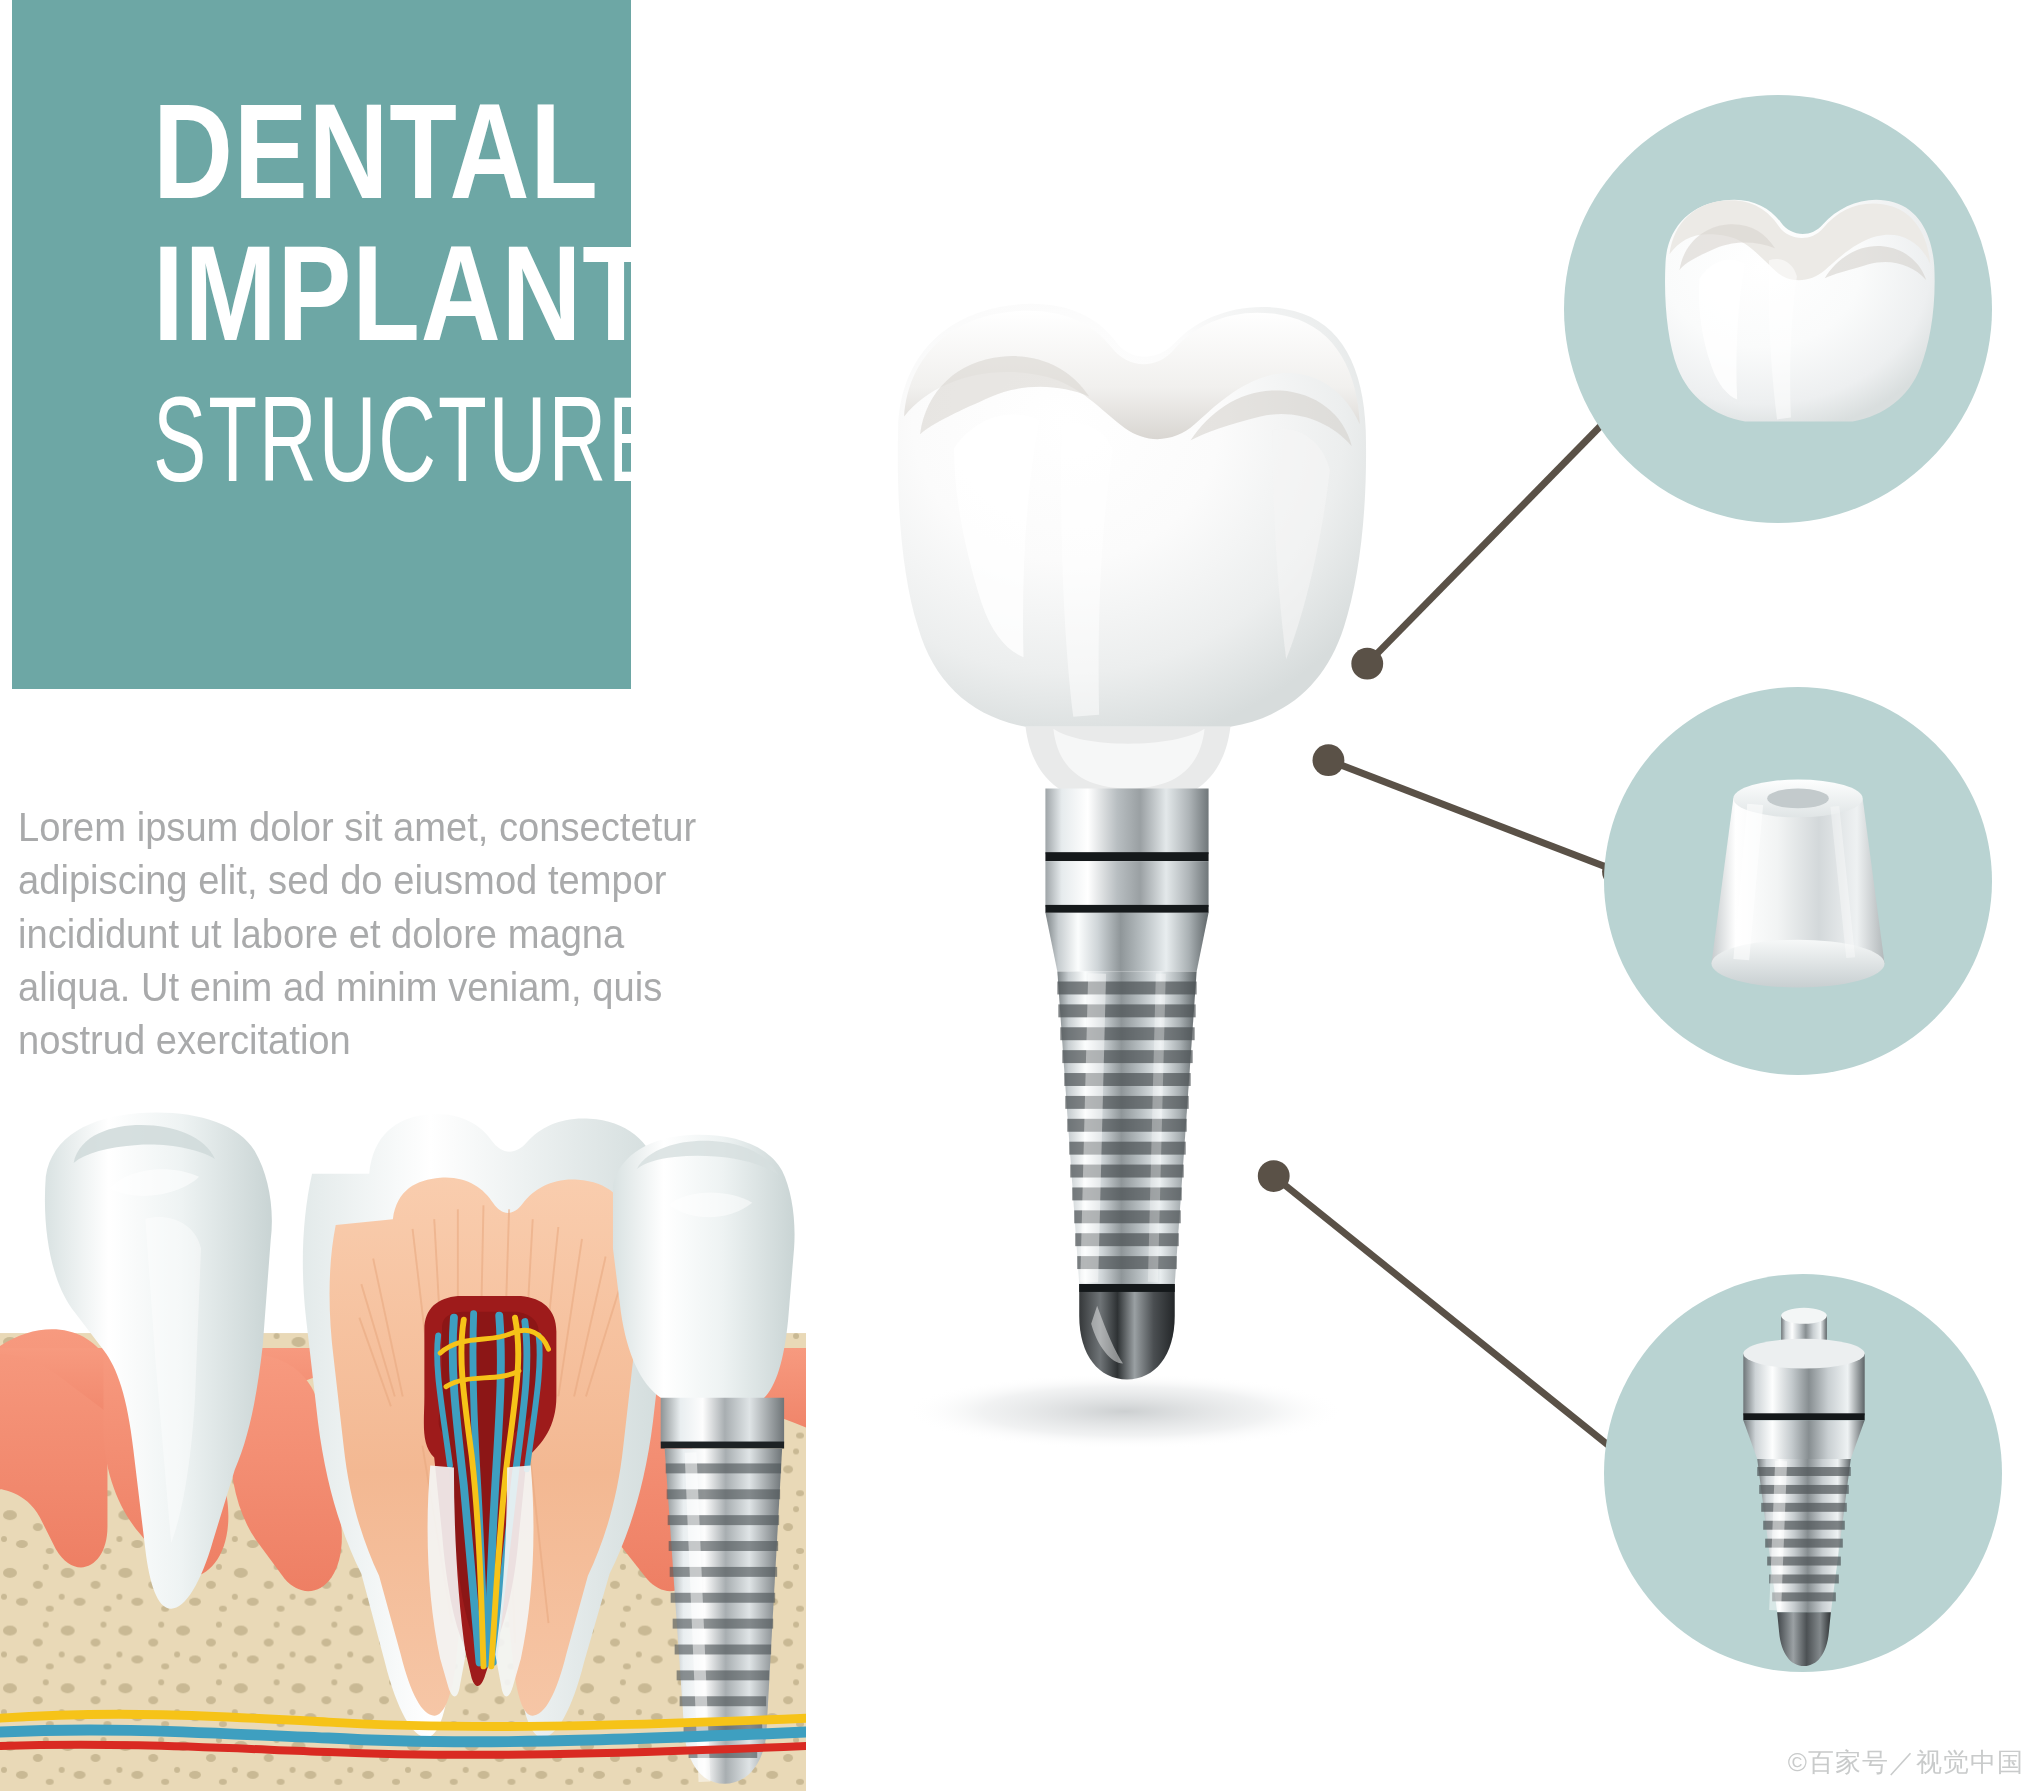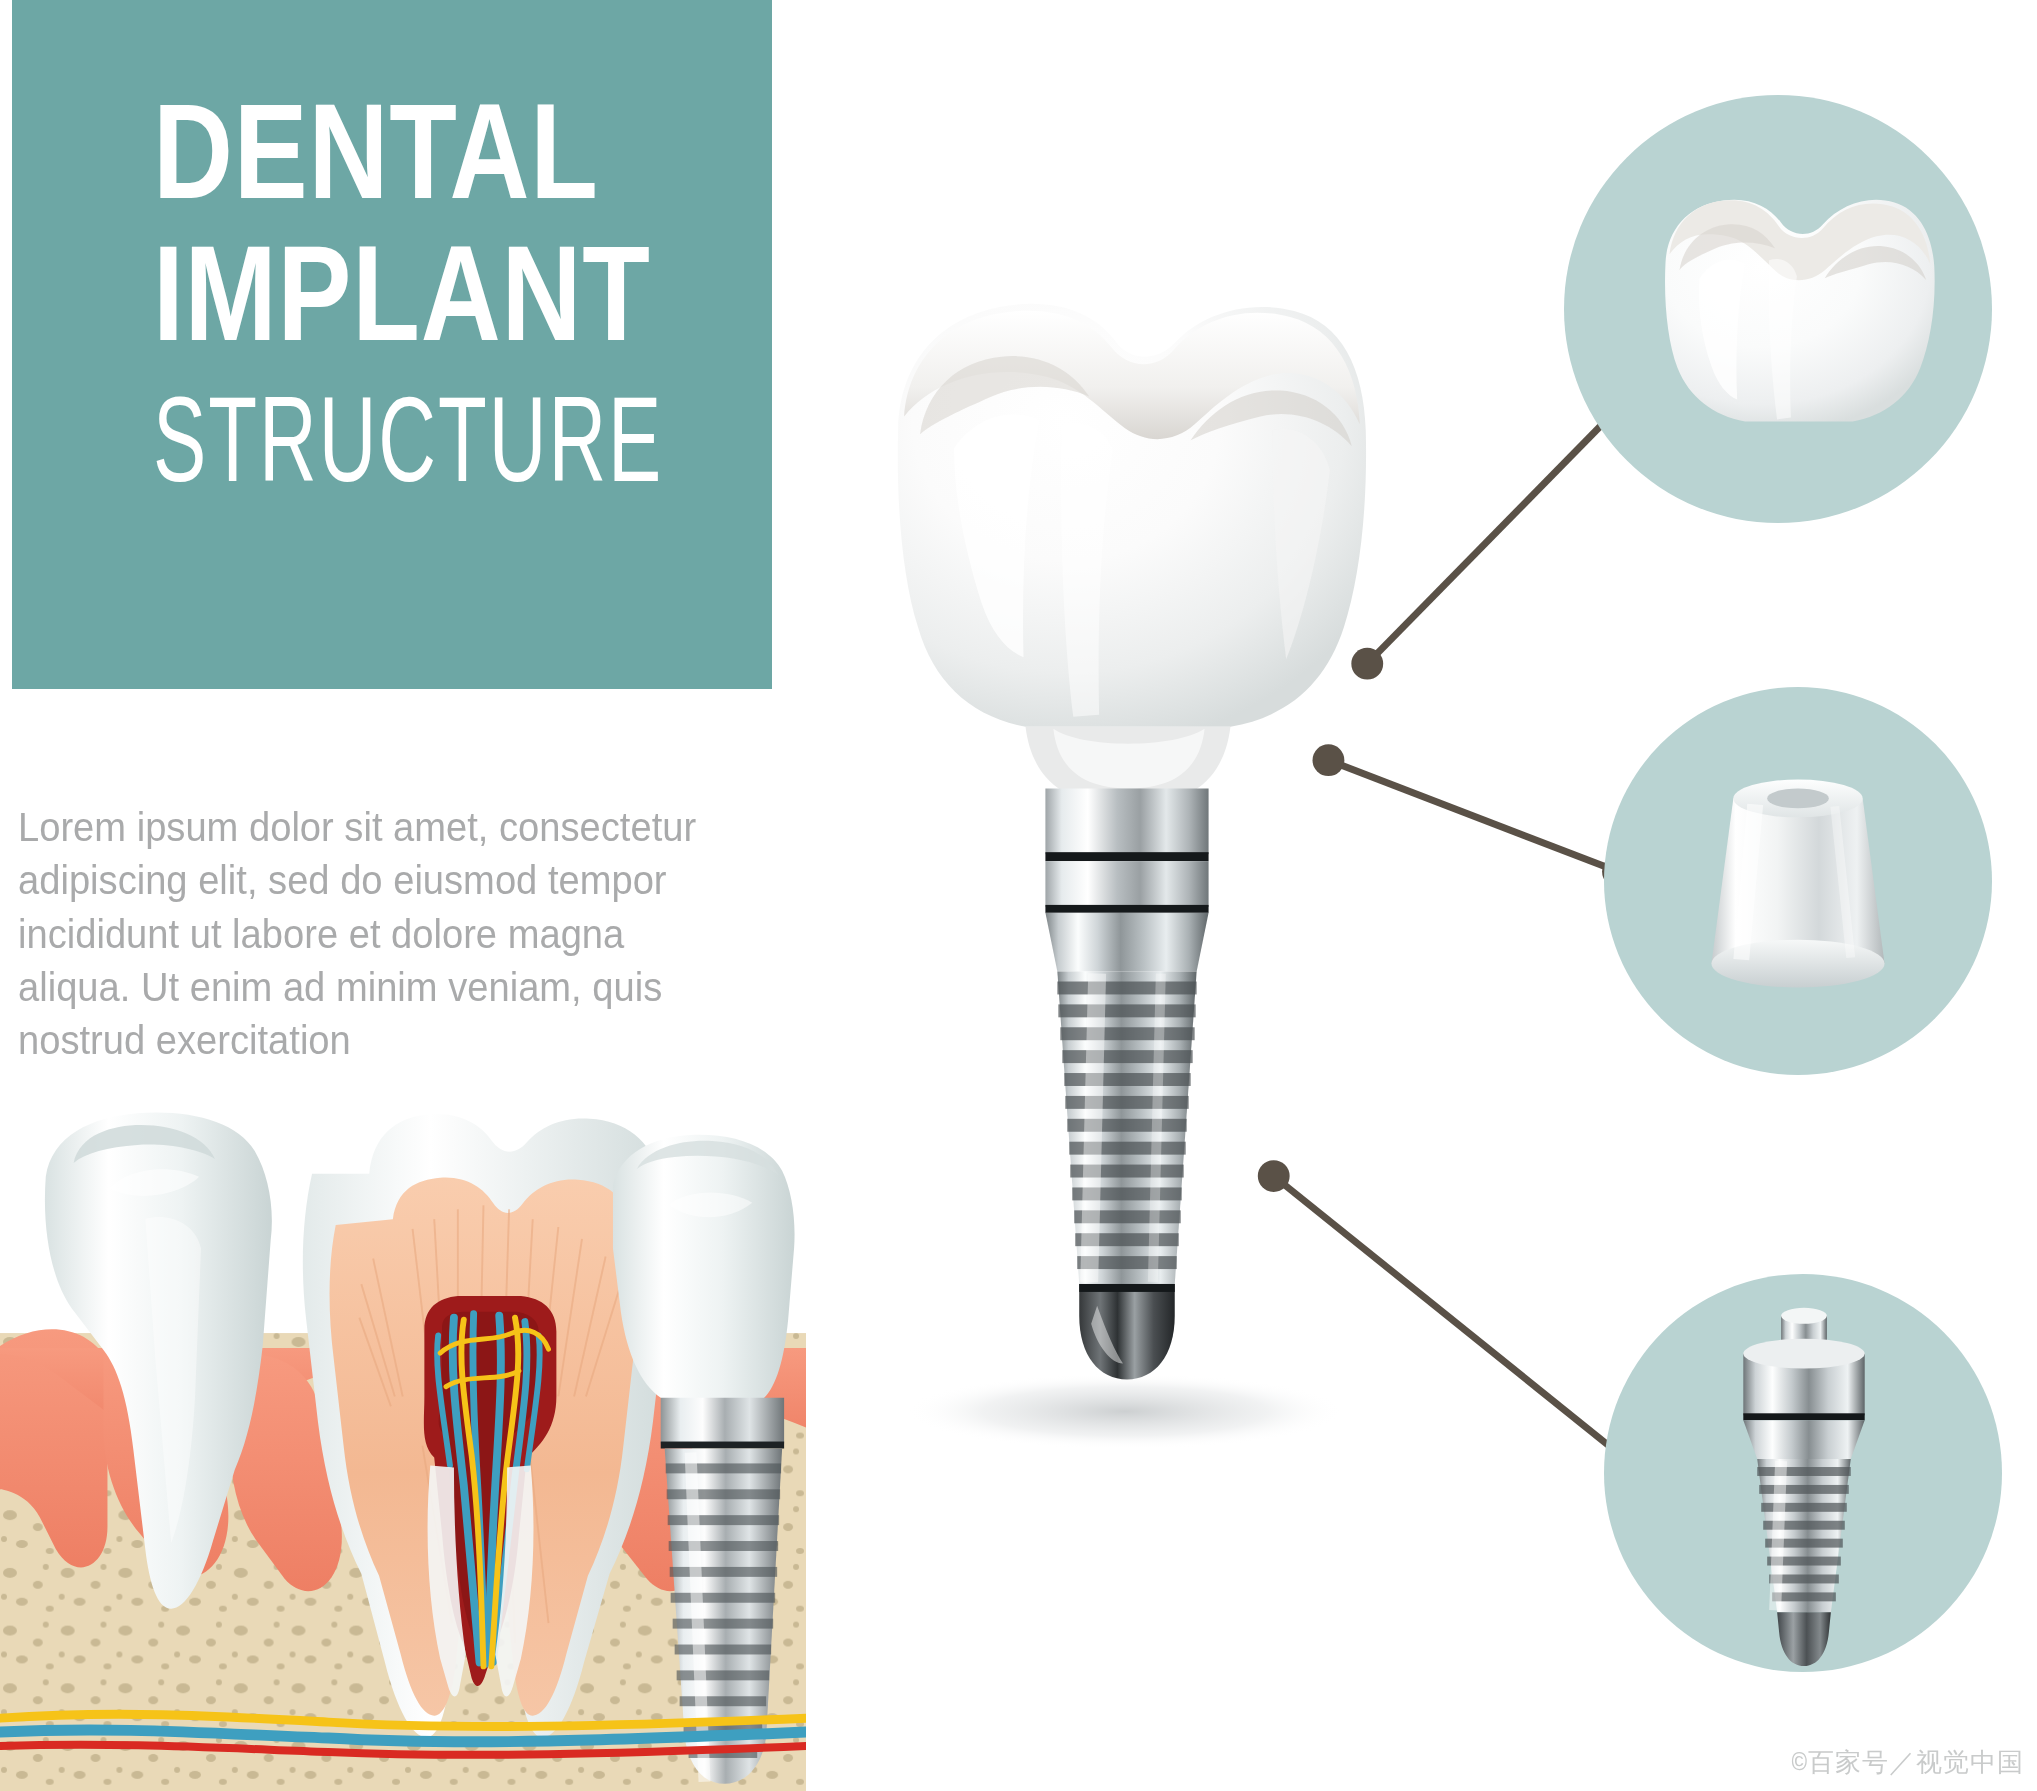--- a/index.html
+++ b/index.html
@@ -4,21 +4,21 @@
 <style>
   html,body{margin:0;padding:0;background:#ffffff;}
   body{
     width:2038px;height:1792px;position:relative;overflow:hidden;
     font-family:"Liberation Sans", sans-serif;
   }
   .stage{position:absolute;inset:0;width:2038px;height:1792px;background:#fff;}
 
   
   .title-block{
-    position:absolute;left:12px;top:0;width:760px;height:689px;
+    position:absolute;left:12px;top:0;width:619px;height:689px;
     background:#6da7a5;
     text-decoration:underline;
   }
   .title-inner{
     position:absolute;left:141px;top:86px;width:617px;
   }
   .title-l1,.title-l2{
     color:#ffffff;font-weight:700;
     font-family:"Liberation Sans Narrow","Liberation Sans",sans-serif;
     font-size:135px;line-height:0.98;letter-spacing:1px;
@@ -52,21 +52,21 @@
   .callout{position:absolute;border-radius:50%;background:#b9d3d2;}
   .c1{left:1564px;top:95px;width:428px;height:428px;}
   .c2{left:1604px;top:687px;width:388px;height:388px;}
   .c3{left:1604px;top:1274px;width:398px;height:398px;}
 
   .leader{position:absolute;overflow:visible;pointer-events:none;}
 
   .watermark{
     position:absolute;right:14px;bottom:12px;
     color:#c9cbcb;font-size:26px;letter-spacing:1px;
-    font-family:Liberation Mono, monospace;
+    font-family:Liberation Sans, sans-serif;
   }
 </style>
 </head>
 <body>
 
 <div class="stage">
 
   <div class="title-block">
     <div class="title-inner">
       <div class="title-l1">DENTAL</div>

